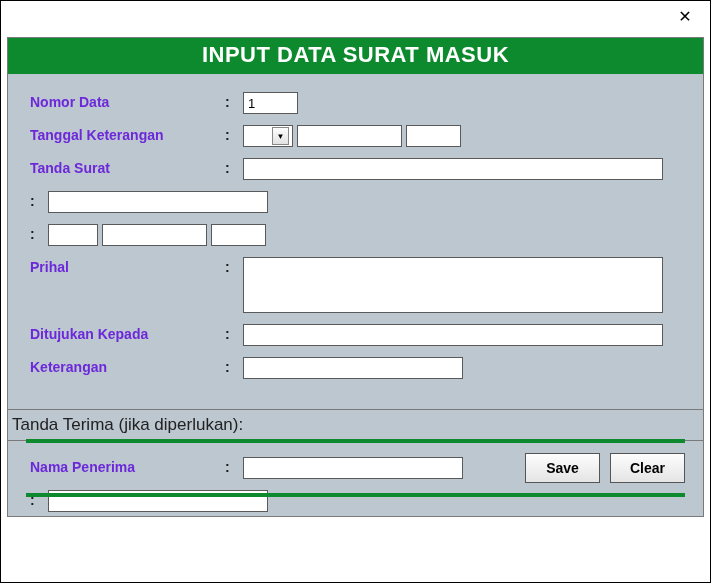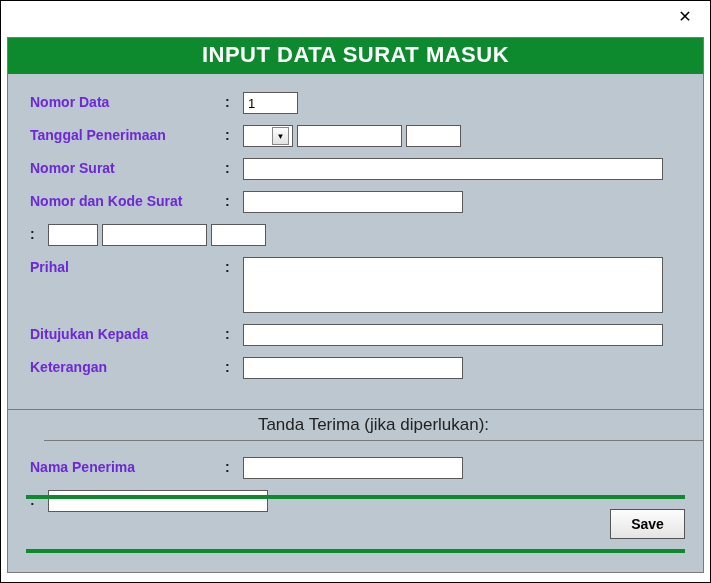--- a/index.html
+++ b/index.html
@@ -27,21 +27,21 @@
     font-size: 16px;
     width: 30px;
     text-align: center;
     cursor: pointer;
     font-family: Arial, sans-serif;
   }
   .content {
     margin: 6px;
     border: 1px solid #7a7a7a;
     background: #bcc7d0;
-    height: 536px;
+    height: 480px;
     position: relative;
   }
   .header-band {
     background: #0d8a2e;
     color: #fff;
     font-weight: bold;
     font-size: 22px;
     text-align: center;
     padding: 4px 0 6px 0;
     letter-spacing: 0.5px;
@@ -106,27 +106,25 @@
     height: 18px;
     border: 1px solid #888;
     background: linear-gradient(#fdfdfd,#e2e2e2);
     display: flex;
     align-items: center;
     justify-content: center;
     font-size: 8px;
     cursor: pointer;
   }
   .section-label {
-    text-align: center;
     font-size: 17px;
     color: #222;
-    padding: 5px 12px;
+    padding: 5px 4px;
     border-bottom: 1px solid #7a7a7a;
     background: #bcc7d0;
-    margin-left: 36px;
   }
   .receipt-area {
     padding: 16px 39px 14px 22px;
   }
   .button-bar {
     position: absolute;
     bottom: 8px;
     left: 0;
     right: 0;
     padding: 1px 18px;
@@ -169,42 +167,41 @@
 
       <div class="row">
         <div class="label">Nomor Data</div>
         <div class="colon">:</div>
         <div class="fields">
           <input type="text" style="width: 55px;" value="1">
         </div>
       </div>
 
       <div class="row">
-        <div class="label">Tanggal Penerimaan</div>
+        <div class="label">Tanggal Keterangan</div>
         <div class="colon">:</div>
         <div class="fields">
           <div class="combo">
             <input type="text" value="" style="">
             <div class="combo-btn">▼</div>
           </div>
           <input type="text" style="width: 105px;" value="">
           <input type="text" style="width: 55px;" value="">
         </div>
       </div>
 
       <div class="row">
-        <div class="label">Nomor Surat</div>
+        <div class="label">Tanda Surat</div>
         <div class="colon">:</div>
         <div class="fields">
           <input type="text" style="width: 420px;" value="">
         </div>
       </div>
 
       <div class="row">
-        <div class="label">Nomor dan Kode Surat</div>
         <div class="colon">:</div>
         <div class="fields">
           <input type="text" style="width: 220px;" value="">
         </div>
       </div>
 
       <div class="row">
         <div class="colon">:</div>
         <div class="fields">
           <input type="text" style="width: 50px;" value="">
@@ -257,18 +254,19 @@
           <input type="text" style="width: 220px;" value="">
         </div>
       </div>
 
     </div>
 
     <div class="button-bar">
       <div class="button-sep"></div>
       <div class="buttons">
         <button class="btn">Save</button>
+        <button class="btn">Clear</button>
       </div>
       <div class="button-sep"></div>
     </div>
 
   </div>
 </div>
 
 </body></html>

